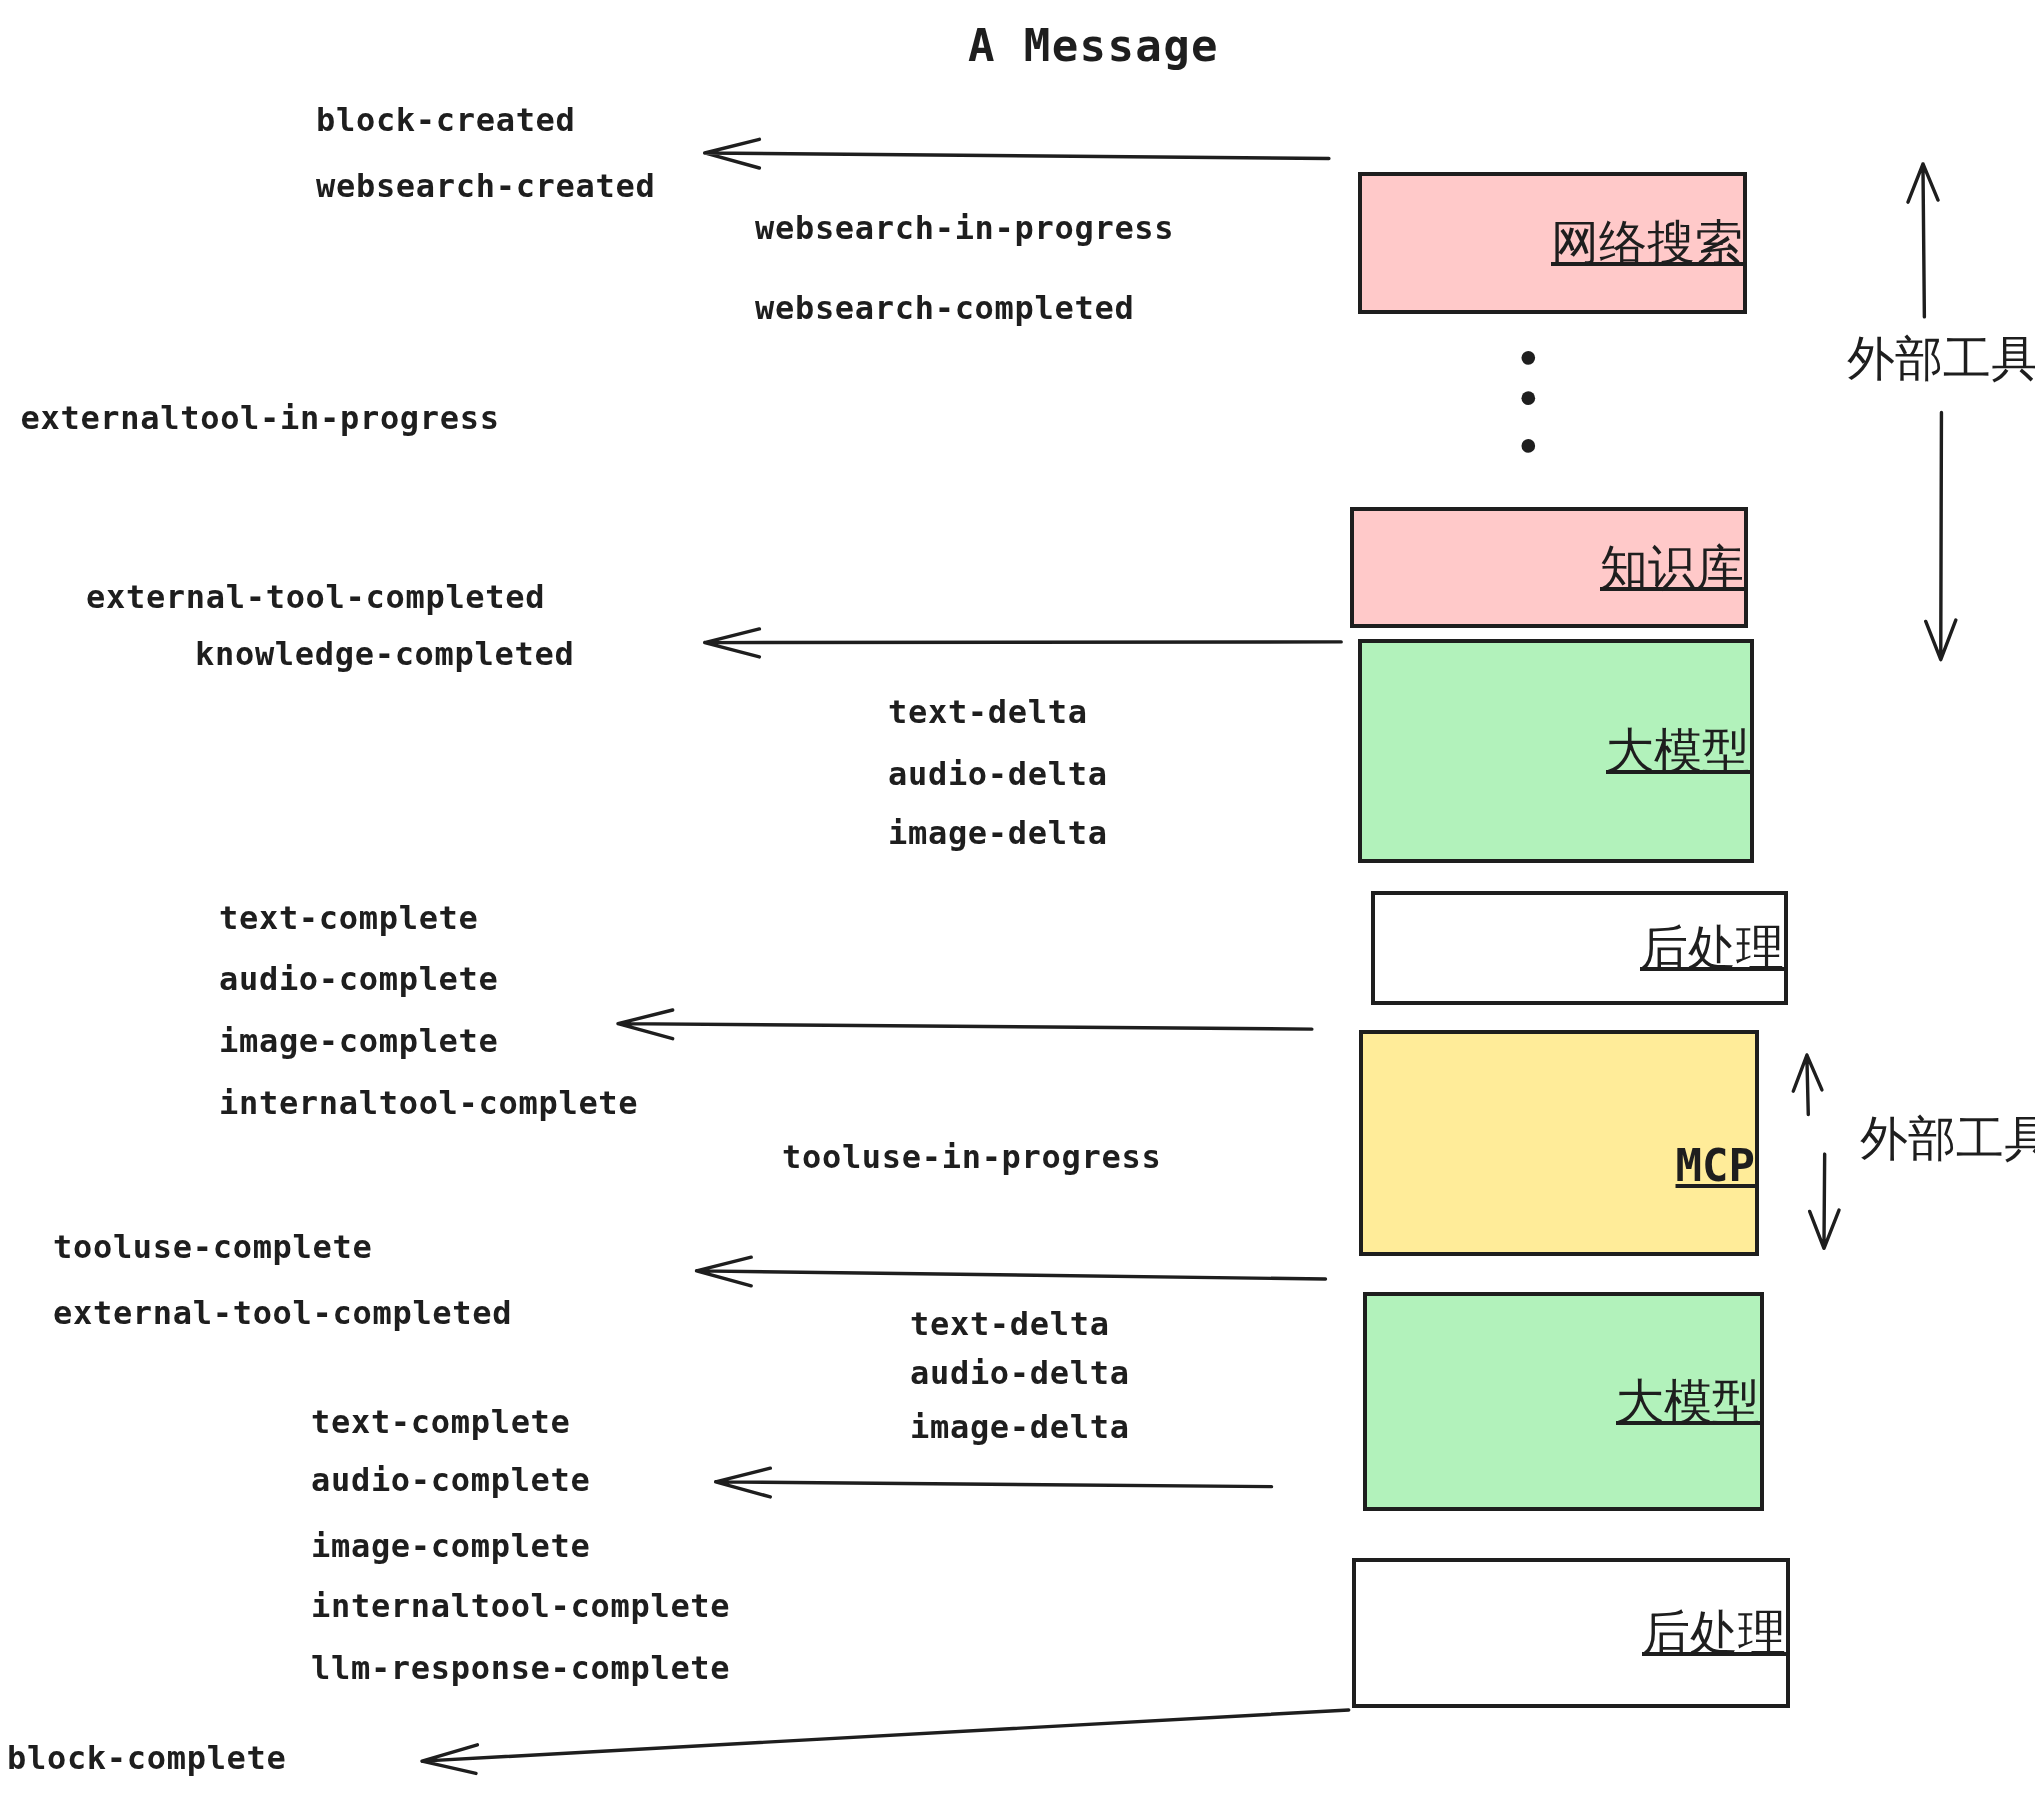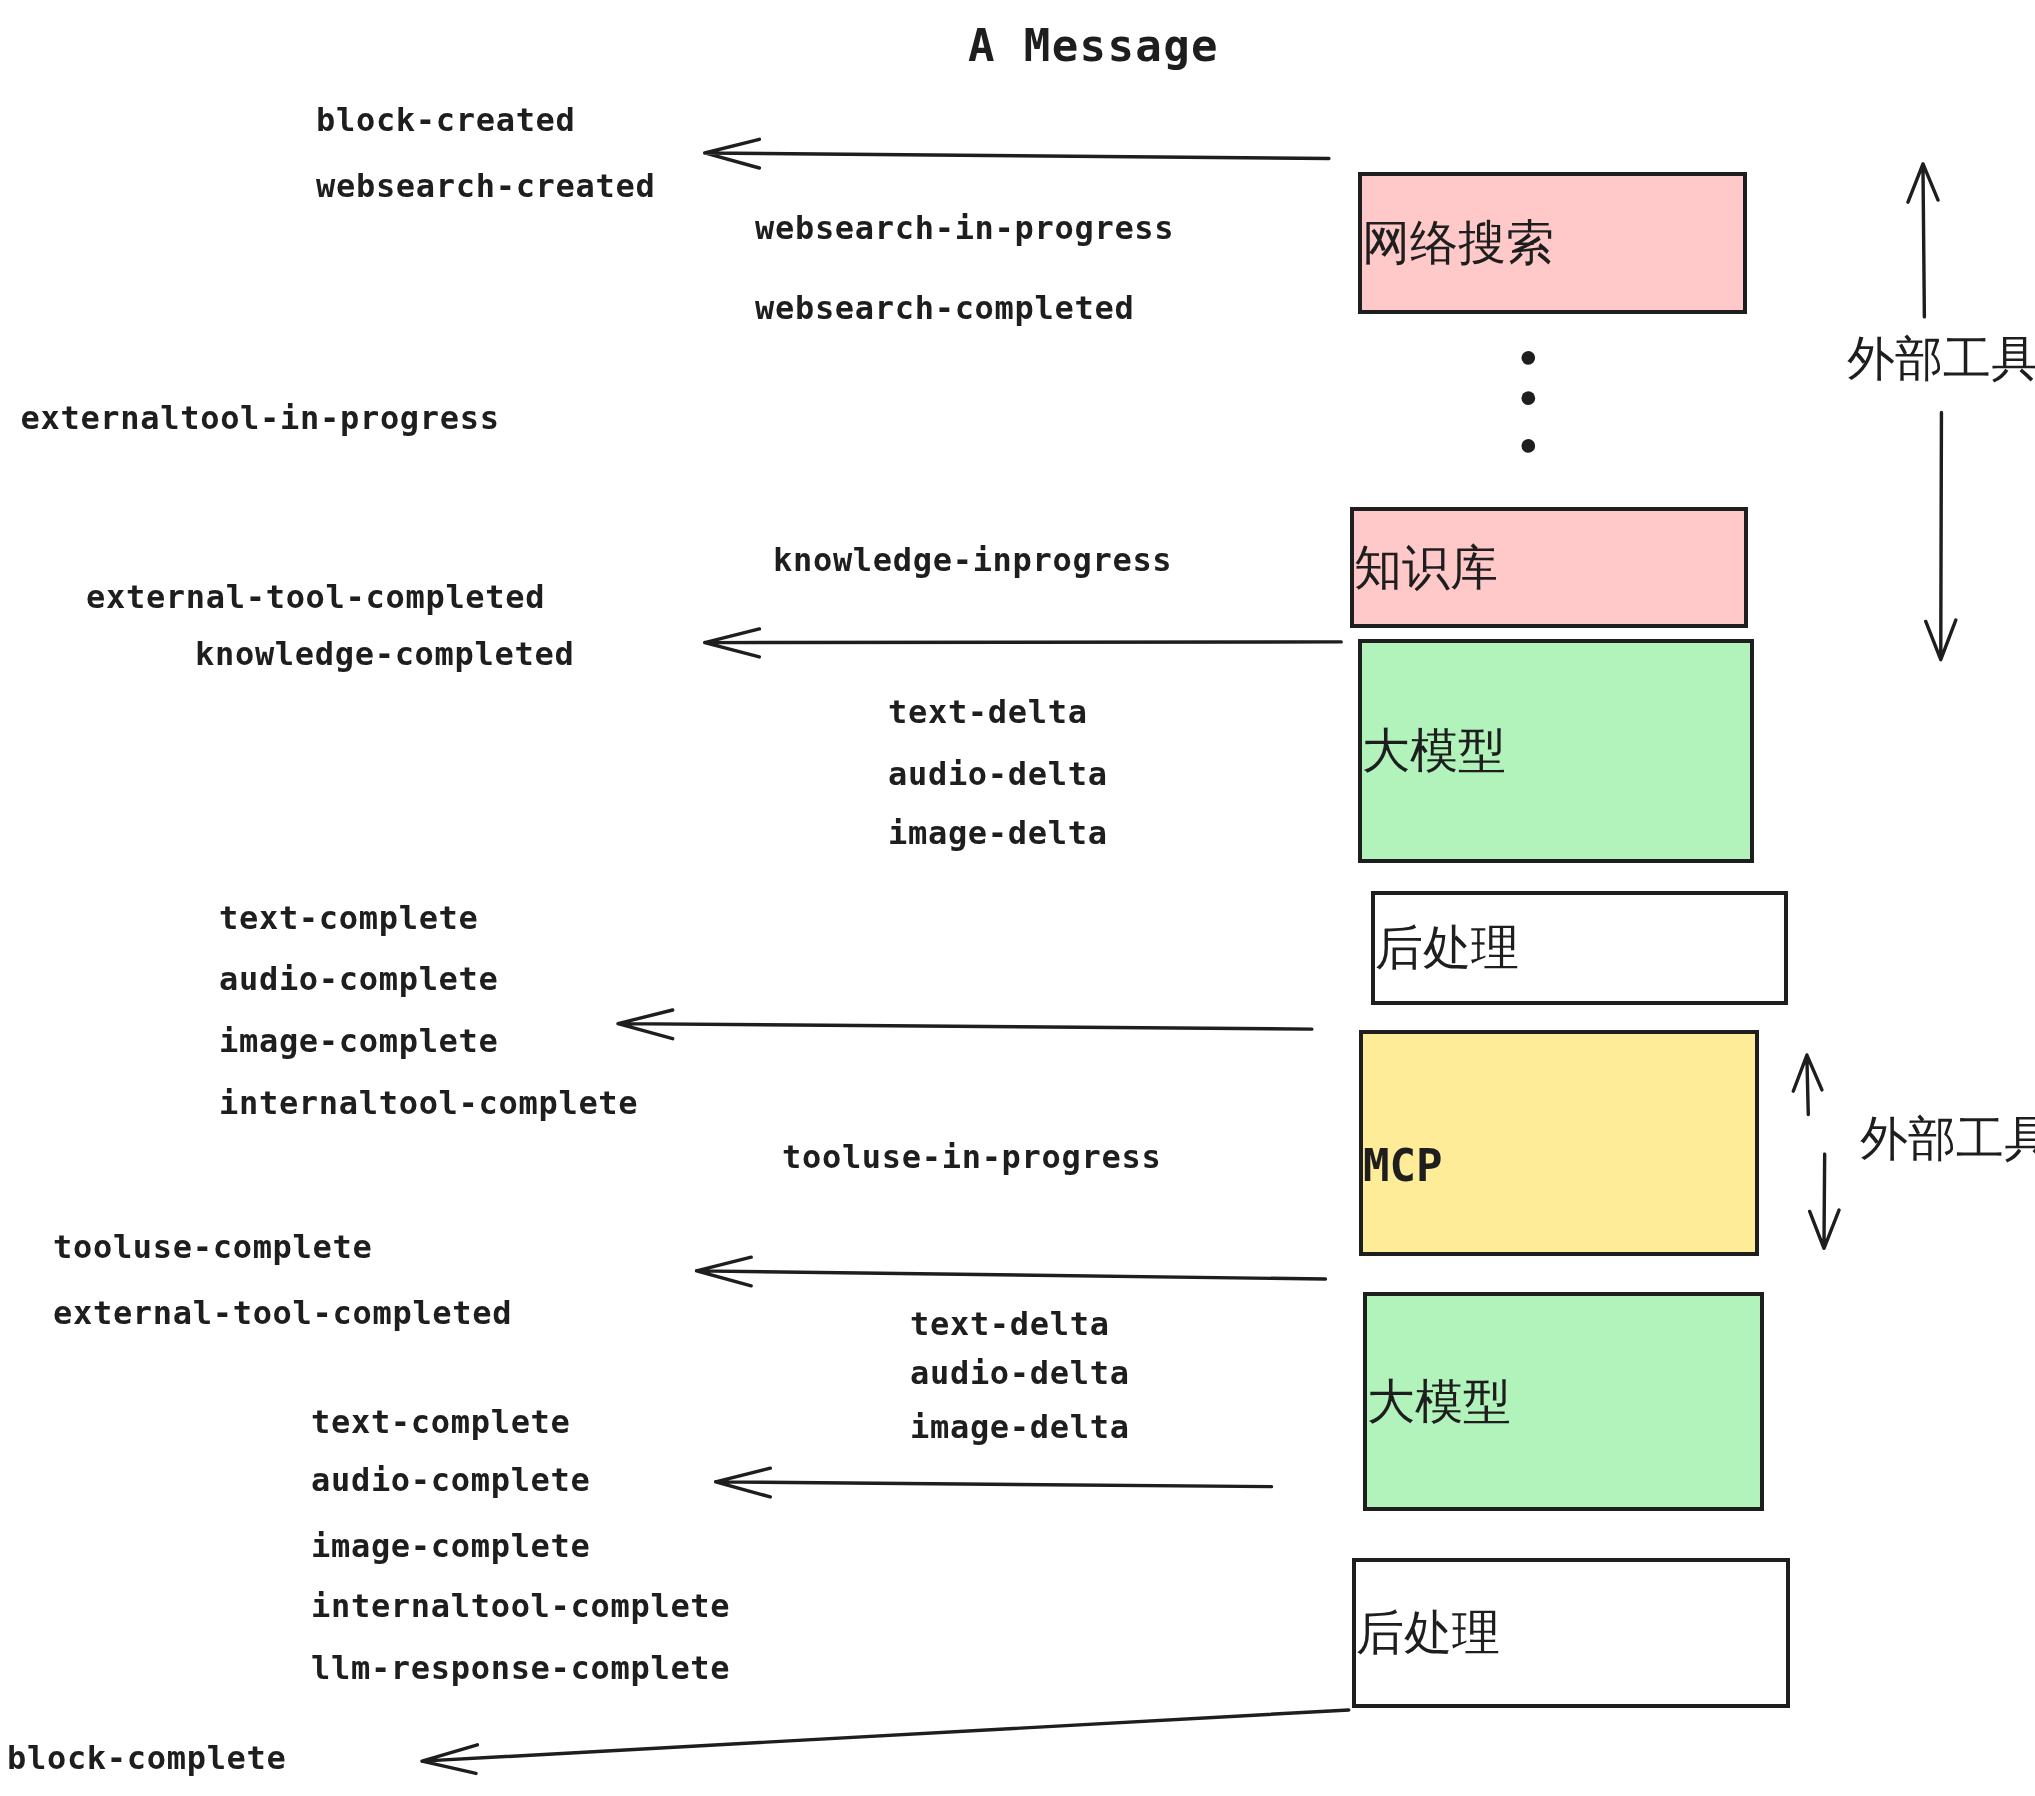--- a/index.html
+++ b/index.html
@@ -29,21 +29,22 @@
     font-weight:bold;
     letter-spacing:1.4px;
     white-space:nowrap;
   }
   .box{
     position:absolute;
     box-sizing:border-box;
     border:4.1px solid #1e1e1e;
     display:flex;
     align-items:center;
-    justify-content:flex-start;
+    justify-content:flex-end;
+    text-decoration:underline;
   }
   .box-label{
     font-family:"DejaVu Sans", "Liberation Sans", sans-serif;
     font-size:48px;
     color:#1e1e1e;
     white-space:nowrap;
   }
   .box-label.mono{
     font-family:"DejaVu Sans Mono", "Liberation Mono", monospace;
     font-weight:bold;
@@ -79,21 +80,20 @@
 
 <div class="canvas">
 
   <div class="title" style="left:968px;top:18.4px">A Message</div>
 
   <div class="evt" style="left:316px;top:93px">block-created</div>
   <div class="evt" style="left:316px;top:159px">websearch-created</div>
   <div class="evt" style="left:755px;top:201px">websearch-in-progress</div>
   <div class="evt" style="left:755px;top:281px">websearch-completed</div>
   <div class="evt" style="left:20.5px;top:391px">externaltool-in-progress</div>
-  <div class="evt" style="left:773px;top:533px">knowledge-inprogress</div>
   <div class="evt" style="left:86px;top:570px">external-tool-completed</div>
   <div class="evt" style="left:195px;top:627px">knowledge-completed</div>
   <div class="evt" style="left:888px;top:685px">text-delta</div>
   <div class="evt" style="left:888px;top:747px">audio-delta</div>
   <div class="evt" style="left:888px;top:806px">image-delta</div>
   <div class="evt" style="left:219px;top:891px">text-complete</div>
   <div class="evt" style="left:219px;top:952px">audio-complete</div>
   <div class="evt" style="left:219px;top:1014px">image-complete</div>
   <div class="evt" style="left:219px;top:1076px">internaltool-complete</div>
   <div class="evt" style="left:782px;top:1130px">tooluse-in-progress</div>

